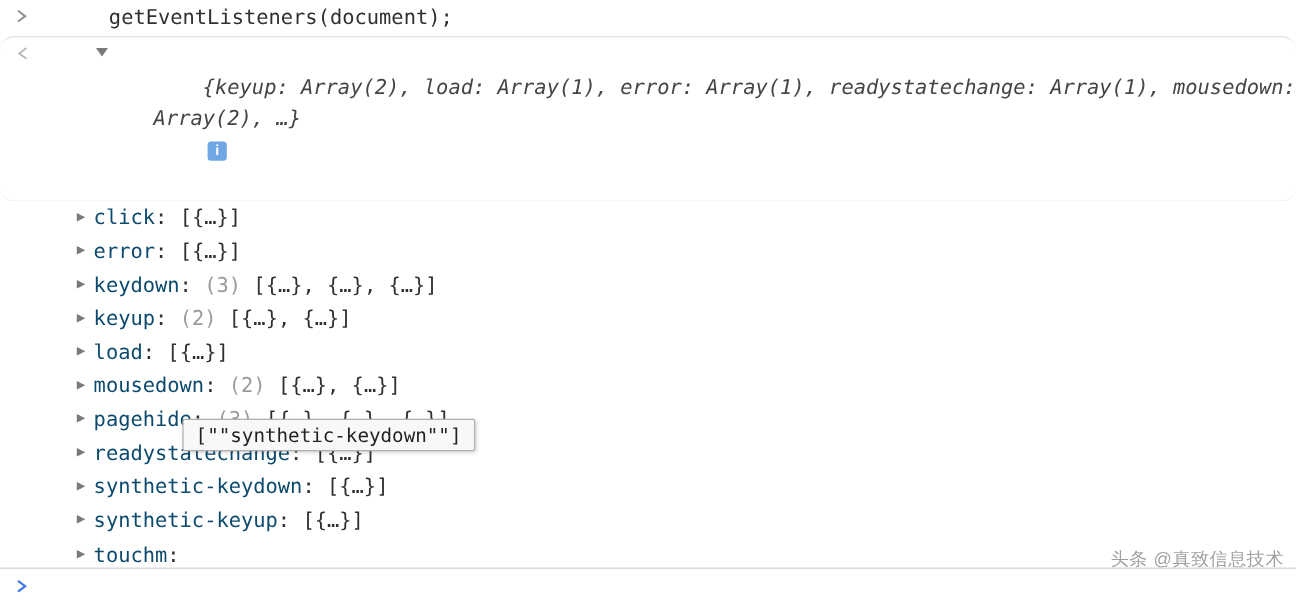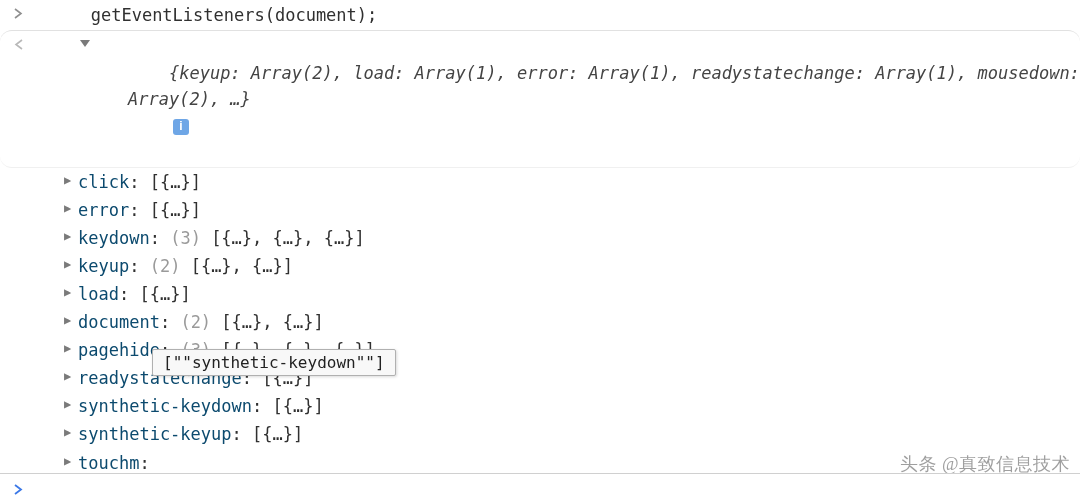--- a/index.html
+++ b/index.html
@@ -116,22 +116,22 @@
     font-family: Menlo, Consolas, monospace;
     font-size: 17px;
     color: #303030;
     background: transparent;
   }
 
   .watermark {
     position: absolute;
     right: 10px;
     bottom: 28px;
-    font-family: Liberation Serif, serif;
-    font-size: 18px;
+    font-family: Liberation Sans, sans-serif;
+    font-size: 15px;
     color: rgba(80,80,80,0.55);
     letter-spacing: 0.5px;
     pointer-events: none;
   }
 
   .expand-col {
     width: 30px;
     flex: 0 0 30px;
     display: flex;
     justify-content: flex-end;
@@ -189,21 +189,21 @@
     <div class="tree-row">
       <div class="disclosure">▶</div>
       <div class="kv"><span class="key">keyup</span><span class="colon">:</span> <span class="count">(2)</span> <span class="arr">[{…}, {…}]</span></div>
     </div>
     <div class="tree-row">
       <div class="disclosure">▶</div>
       <div class="kv"><span class="key">load</span><span class="colon">:</span> <span class="arr">[{…}]</span></div>
     </div>
     <div class="tree-row">
       <div class="disclosure">▶</div>
-      <div class="kv"><span class="key">document</span><span class="colon">:</span> <span class="count">(2)</span> <span class="arr">[{…}, {…}]</span></div>
+      <div class="kv"><span class="key">mousedown</span><span class="colon">:</span> <span class="count">(2)</span> <span class="arr">[{…}, {…}]</span></div>
     </div>
     <div class="tree-row">
       <div class="disclosure">▶</div>
       <div class="kv"><span class="key">pagehide</span><span class="colon">:</span> <span class="count">(3)</span> <span class="arr">[{…}, {…}, {…}]</span></div>
     </div>
     <div class="tree-row">
       <div class="disclosure">▶</div>
       <div class="kv"><span class="key">readystatechange</span><span class="colon">:</span> <span class="arr">[{…}]</span></div>
     </div>
     <div class="tree-row">

